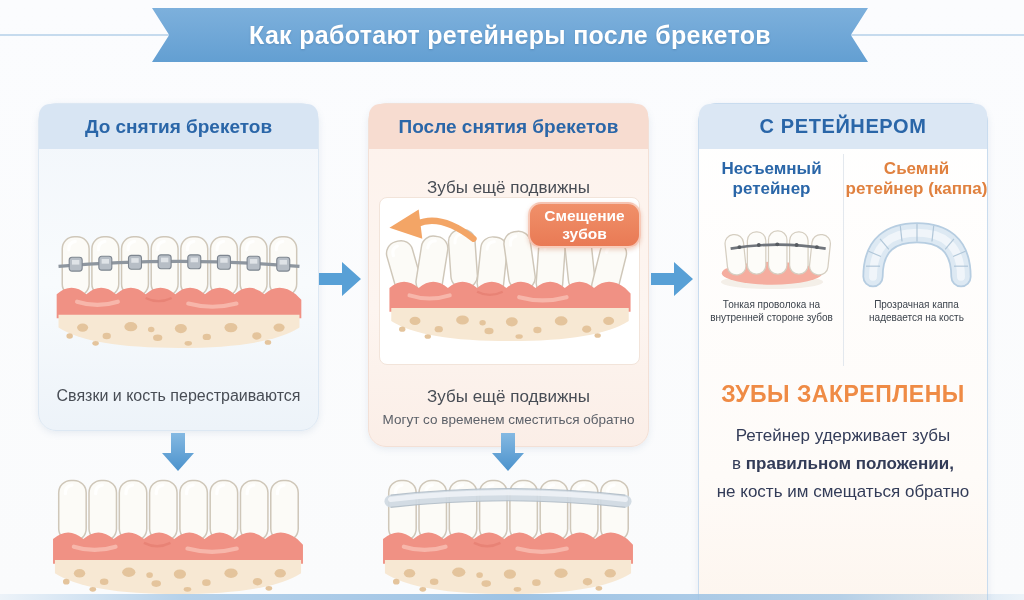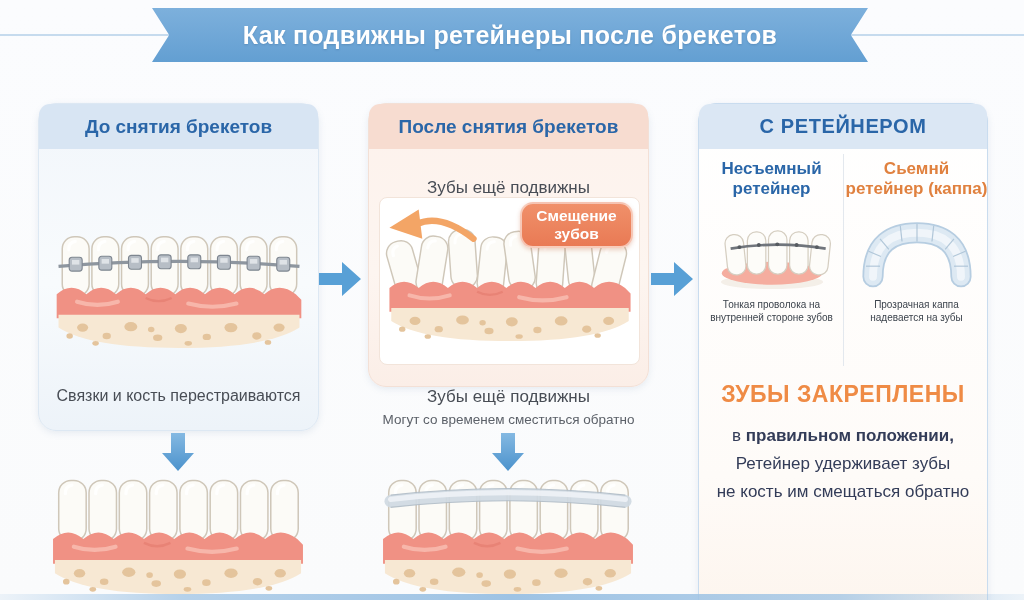--- a/index.html
+++ b/index.html
@@ -25,41 +25,41 @@
   .card { position:absolute; border-radius:18px;
     box-shadow:0 2px 7px rgba(90,120,160,.13); }
   .card-header { height:45px; display:flex; align-items:center; justify-content:center;
     border-radius:11px 11px 0 0; font-weight:bold; font-size:19px; color:#2a66a8; }
 
   .card-before { left:38px; top:103px; width:281px; height:328px;
     background:linear-gradient(180deg,#f2f6fb 0%,#f8fbfd 55%,#edf3f9 100%);
     border:1px solid #dde8f3; }
   .card-before .card-header { background:#d8e5f3; }
 
-  .card-after { left:368px; top:103px; width:281px; height:284px;
+  .card-after { left:368px; top:103px; width:281px; height:344px;
     background:linear-gradient(180deg,#fdf2ec 0%,#fdf5f0 60%,#fbeee7 100%);
     border:1px solid #f3e0d6; }
   .card-after .card-header { background:#f7dcd0; }
 
   .card-retainer { left:698px; top:103px; width:290px; height:534px;
     background:linear-gradient(180deg,#ffffff 0%,#fefbf8 70%,#fdf4ec 100%);
     border:1.5px solid #c9dcef; }
   .card-retainer .card-header { background:#dbe7f4; font-size:20px; letter-spacing:.6px; }
 
   .caption { position:absolute; width:100%; text-align:center; color:#484d55;margin-top:11px; }
   .cap-before { top:272px; font-size:16px; }
   .subtitle-after { top:63px; font-size:17px; }
   .cap-after-1 { top:272px; font-size:17px; }
   .cap-after-2 { top:297px; font-size:13.5px; color:#5c6169; }
 
   .panel-after { position:absolute; left:10px; top:93px; width:261px; height:168px;
     background:#ffffff; border:1px solid #f2e4da; border-radius:8px; }
   .panel-after svg { position:absolute; left:2px; top:6px; }
 
-  .badge { position:absolute; left:151px; top:98px; width:113px; height:46px;
+  .badge { position:absolute; left:159px; top:98px; width:113px; height:46px;
     background:linear-gradient(180deg,#f0906a 0%,#e97a55 100%);
     border:2px solid rgba(255,255,255,.55); border-radius:13px;
     display:flex; align-items:center; justify-content:center; text-align:center;
     color:#ffffff; font-weight:bold; font-size:15.5px; line-height:1.15; z-index:3;
     box-shadow:0 2px 4px rgba(200,110,70,.3); }
 
   .illus { position:absolute; }
 
   .arrow-right { position:absolute; width:46px; height:40px; }
   .arrow-down { position:absolute; width:36px; height:42px; }
@@ -178,21 +178,21 @@
       <path d="M16,45.5 Q140,31.5 264,45.5" stroke="#aab6c2" stroke-width="1.2" fill="none" opacity="0.8"></path>
       <path d="M16,58.5 Q140,44.5 264,58.5" stroke="#aab6c2" stroke-width="1.2" fill="none" opacity="0.8"></path>
     </g>
   </defs>
 </svg>
 
 <div class="stage">
 
   <div class="top-line"></div>
   <div class="banner">
-    <div class="banner-title">Как подвижны ретейнеры после брекетов</div>
+    <div class="banner-title">Как работают ретейнеры после брекетов</div>
   </div>
 
   <div class="card card-before">
     <div class="card-header">До снятия брекетов</div>
     <svg class="illus" style="left:10px; top:105px;" width="260" height="139" viewBox="0 0 280 150">
       <use href="#row-straight"></use>
         <use href="#braces-overlay"></use>
     </svg>
     <div class="caption cap-before">Связки и кость перестраиваются</div>
   </div>
@@ -267,27 +267,27 @@
         <line x1="117" y1="19" x2="107" y2="31"></line>
         <line x1="130" y1="33" x2="116" y2="39"></line>
         <line x1="133" y1="50" x2="117" y2="50"></line>
       </g>
     </svg>
 
     <div class="subcol" style="left:0; top:194px;">
       <div class="subcol-desc">Тонкая проволока на внутренней стороне зубов</div>
     </div>
     <div class="subcol" style="left:145px; top:194px;">
-      <div class="subcol-desc">Прозрачная каппа надевается на зубы</div>
+      <div class="subcol-desc">Прозрачная каппа надевается на кость</div>
     </div>
 
     <div class="result-title">ЗУБЫ ЗАКРЕПЛЕНЫ</div>
     <div class="result-text">
+      <div>Ретейнер удерживает зубы</div>
       <div><span>в</span> <b>правильном положении,</b></div>
-      <div>Ретейнер удерживает зубы</div>
       <div>не кость им смещаться обратно</div>
     </div>
   </div>
 
   <svg class="arrow-down" style="left:160px; top:431px;" viewBox="0 0 36 42">
     <path d="M11,2 L25,2 L25,22 L34,22 L18,40 L2,22 L11,22 Z" fill="url(#arrGrad)"></path>
   </svg>
   <svg class="arrow-down" style="left:490px; top:431px;" viewBox="0 0 36 42">
     <path d="M11,2 L25,2 L25,22 L34,22 L18,40 L2,22 L11,22 Z" fill="url(#arrGrad)"></path>
   </svg>

